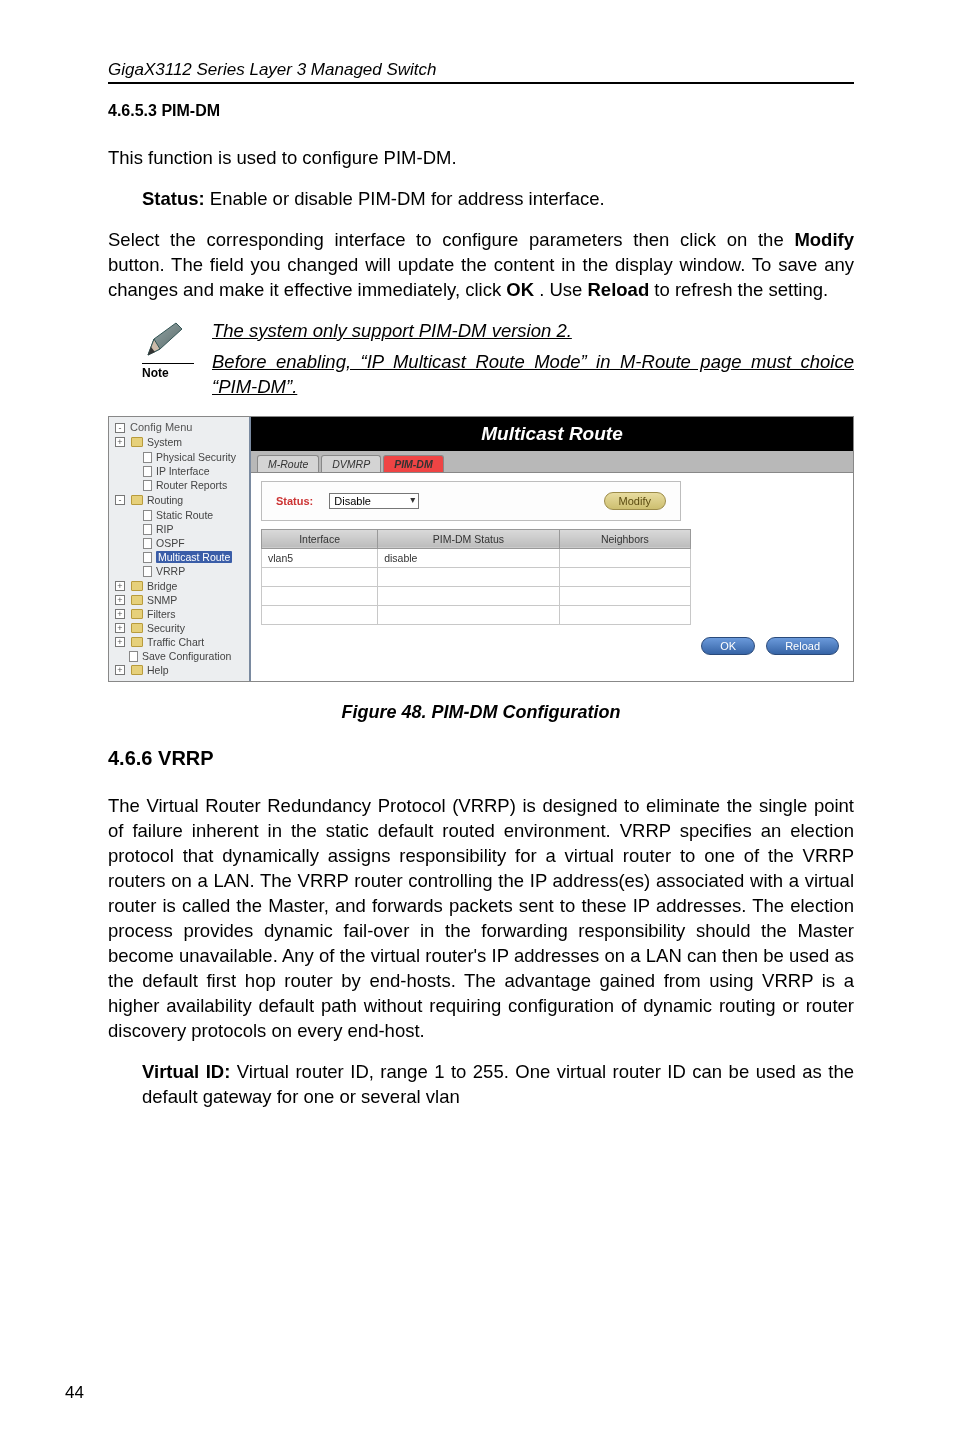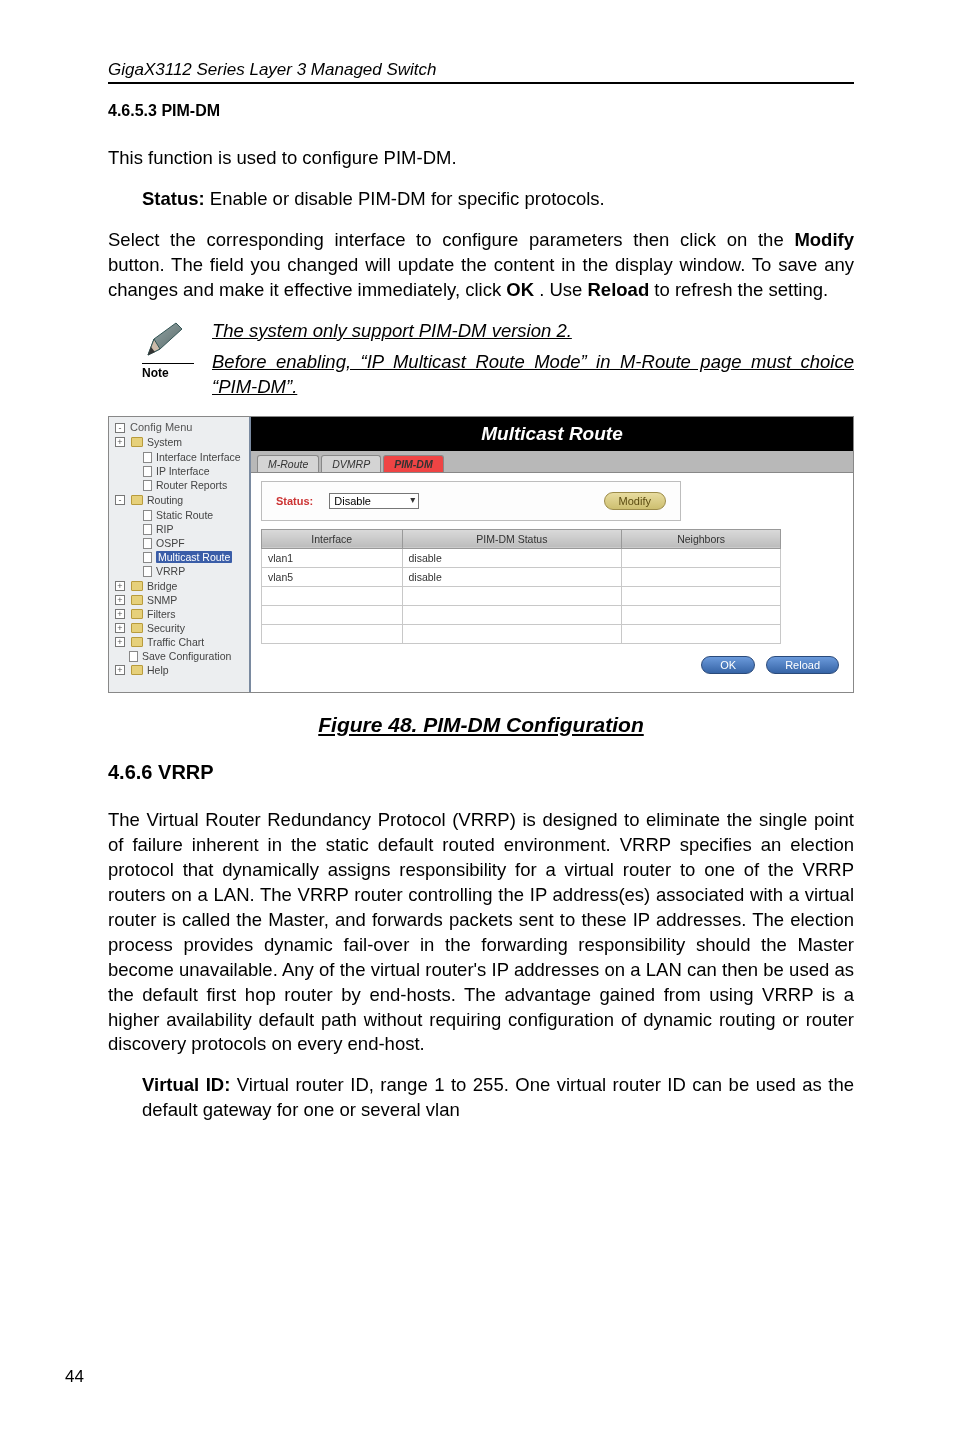--- a/index.html
+++ b/index.html
@@ -199,21 +199,21 @@
     display:inline-block;
     background:linear-gradient(#e8dca0,#cdbf70);
     border:1px solid #9c8c4a;
     border-radius:10px;
     padding:2px 14px;
     font-size:11px;
     color:#5a4a10;
     cursor:pointer;
   }
   .table-f {
-    width:520px;
+    width:430px;
     border:1px solid #bdbdbd;
     border-collapse:collapse;
     font-size:10.5px;
   }
   .table-f th {
     background:linear-gradient(#dadada,#bcbcbc);
     border:1px solid #999;
     padding:3px 6px;
     font-weight:normal;
     color:#333;
@@ -237,48 +237,47 @@
     border:1px solid #2a4a7a;
     margin:0 4px;
     cursor:pointer;
   }
   .btn-blue { background:linear-gradient(#6b9adb,#3664a6); }
   .btn-grey { background:linear-gradient(#6b9adb,#3664a6); }
   .figure-caption {
     text-align:center;
     font-weight:bold;
     font-style:italic;
-    font-size:21px;
+    font-size:18px;
     margin:8px 0 24px 0;
-    text-decoration:underline;
   }
   .h2 {
     font-size:20px;
     font-weight:bold;
     margin: 6px 0 24px 0;
   }
   .page-number {
     position:absolute;
     left:65px;
-    bottom:44px;
+    bottom:28px;
     font-size:17px;
   }
 </style>
 </head>
 <body>
 <div class="page">
   <div class="top-header">GigaX3112 Series Layer 3 Managed Switch</div>
 
   <div class="h3">4.6.5.3  PIM-DM</div>
 
   <p class="body-text">This function is used to configure PIM-DM.</p>
 
   <p class="body-text indented">
     <span class="status-label">Status:</span>
-    <span> Enable or disable PIM-DM for specific protocols.</span>
+    <span> Enable or disable PIM-DM for address interface.</span>
   </p>
 
   <p class="body-text">
     <span>Select the corresponding interface to configure parameters then click on the </span>
     <span class="bold">Modify</span>
     <span> button. The field you changed will update the content in the display window. To save any changes and make it effective immediately, click </span>
     <span class="bold">OK</span>
     <span>. Use </span>
     <span class="bold">Reload</span>
     <span> to refresh the setting.</span>
@@ -317,21 +316,21 @@
           <li>
               <span class="plus-box">+</span>
               <span class="folder-ico"></span>
               <span>System</span>
             </li>
           <li>
               <ul>
             <li>
                   <span class="t-ico"></span>
                   <span class="page-ico"></span>
-                  <span>Interface Interface</span>
+                  <span>Physical Security</span>
                 </li>
             <li>
                   <span class="t-ico"></span>
                   <span class="page-ico"></span>
                   <span>IP Interface</span>
                 </li>
             <li>
                   <span class="t-ico"></span>
                   <span class="page-ico"></span>
                   <span>Router Reports</span>
@@ -430,25 +429,20 @@
           <table class="table-f">
             <thead>
               <tr>
                 <th>Interface</th>
                 <th>PIM-DM Status</th>
                 <th>Neighbors</th>
               </tr>
             </thead>
             <tbody>
               <tr>
-                <td>vlan1</td>
-                <td>disable</td>
-                <td></td>
-              </tr>
-              <tr>
                 <td>vlan5</td>
                 <td>disable</td>
                 <td></td>
               </tr>
               <tr>
                   <td>&nbsp;</td>
                   <td></td>
                   <td></td>
                 </tr>
               <tr>

